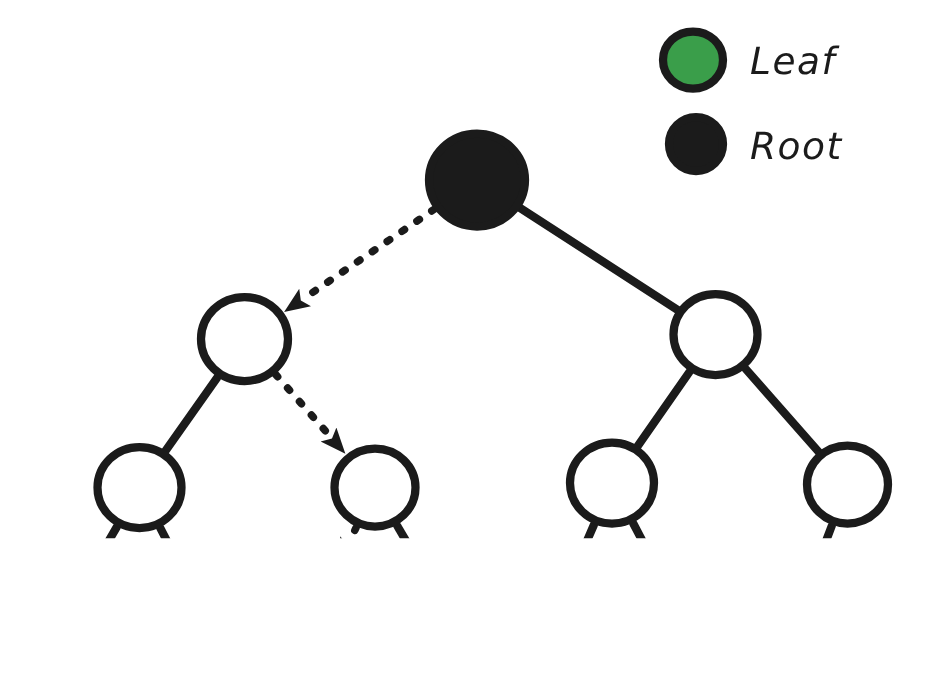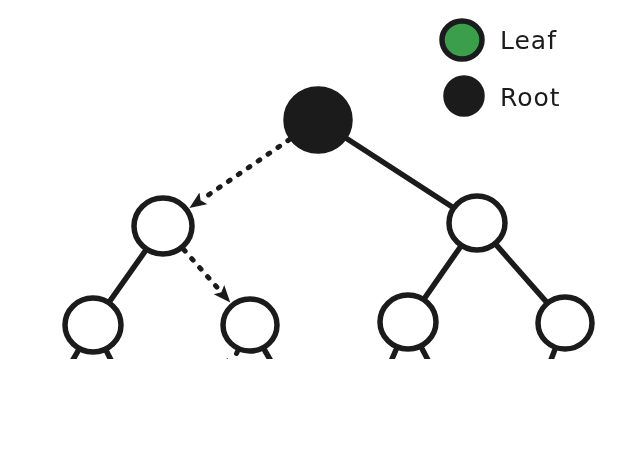--- a/index.html
+++ b/index.html
@@ -7,20 +7,21 @@
     padding: 0;
     background: #ffffff;
   }
   .stage {
     position: relative;
     width: 618px;
     height: 359px;
     background: #ffffff;
     overflow: hidden;
     font-family: "DejaVu Sans", sans-serif;
+    font-style: italic;
   }
   svg.diagram {
     position: absolute;
     left: 0;
     top: 0;
     width: 618px;
     height: 451px;
     display: block;
   }
   .legend-label {

